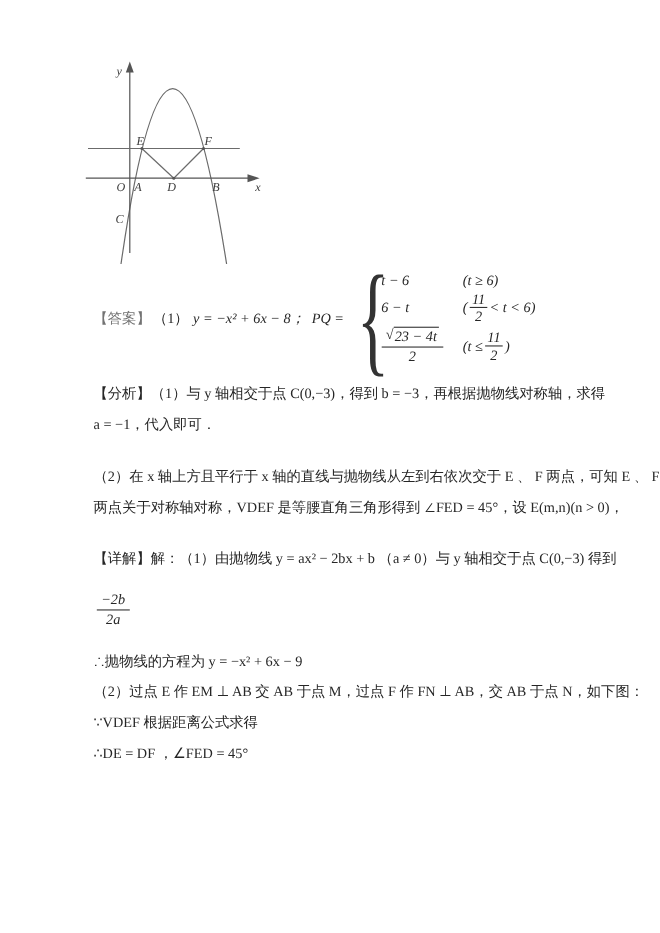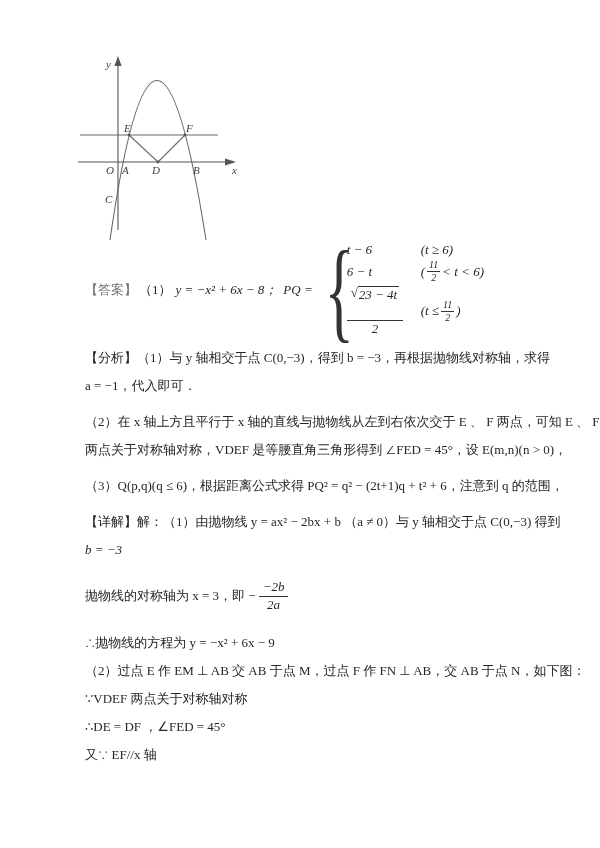--- a/index.html
+++ b/index.html
@@ -30,30 +30,30 @@
   }
   .pw{display:flex;flex-direction:column;justify-content:center;gap:3px;}
   .pw-row{display:flex;align-items:center;line-height:1.1;}
   .pw-expr{min-width:70px;display:inline-flex;align-items:center;}
   .pw-cond{display:inline-flex;align-items:center;white-space:nowrap;}
 
   
   .frac{display:inline-flex;flex-direction:column;align-items:center;vertical-align:middle;line-height:1.15;}
   .frac .num{border-bottom:1px solid #333;padding:0 4px 1px;}
   .frac .den{padding-top:1px;}
-  .mfrac{display:inline-flex;flex-direction:column;align-items:center;font-size:10px;line-height:1.05;vertical-align:middle;margin:0 2px;}
+  .mfrac{display:inline-flex;flex-direction:column;align-items:center;font-size:13px;line-height:1.05;vertical-align:middle;margin:0 2px;}
   .mfrac .n{border-bottom:1px solid #333;padding:0 2px;}
   .mfrac .d{padding-top:1px;}
 
   
   .sqrt{display:inline-flex;align-items:flex-start;}
   .sqrt .sym{line-height:1.15;}
-  .sqrt .rad{border-top:1.2px solid #333;padding:1px 2px 16px 1px;line-height:1.15;}
+  .sqrt .rad{border-top:1.2px solid #333;padding:1px 2px 0 1px;line-height:1.15;}
 
-  .gap-top-8{margin-top:8px;}
+  .gap-top-8{margin-top:19px;}
   .gap-top-4{margin-top:4px;}
   .frac-line{display:flex;align-items:center;line-height:40px;}
   .frac-line .frac{margin:16px 3px;}
 </style>
 </head>
 <body>
 
 <div class="page">
 
   <div class="figure">
@@ -136,33 +136,29 @@
       </div>
     </div>
 
 
     <div class="line">【分析】（1）与 y 轴相交于点 C(0,−3)，得到 b = −3，再根据抛物线对称轴，求得</div>
     <div class="line">a = −1，代入即可．</div>
 
     <div class="line gap-top-8">（2）在 x 轴上方且平行于 x 轴的直线与抛物线从左到右依次交于 E 、 F 两点，可知 E 、 F</div>
     <div class="line">两点关于对称轴对称，VDEF 是等腰直角三角形得到 ∠FED = 45°，设 E(m,n)(n &gt; 0)，</div>
 
-    <div class="line gap-top-8">（3）Q(p,q)(q ≤ 6)，根据距离公式求得 PQ² = q² − (2t+1)q + t² + 6，注意到 q 的范围，</div>
 
     <div class="line gap-top-8">【详解】解：（1）由抛物线 y = ax² − 2bx + b （a ≠ 0）与 y 轴相交于点 C(0,−3) 得到</div>
-    <div class="line math">b = −3</div>
 
     <div class="line frac-line">
-      <span>抛物线的对称轴为 x = 3，即 −</span>
       <span class="frac math">
         <span class="num">−2b</span>
         <span class="den">2a</span>
       </span>
     </div>
 
     <div class="line">∴抛物线的方程为 y = −x² + 6x − 9</div>
     <div class="line">（2）过点 E 作 EM ⊥ AB 交 AB 于点 M，过点 F 作 FN ⊥ AB，交 AB 于点 N，如下图：</div>
-    <div class="line">∵VDEF 两点关于对称轴对称</div>
+    <div class="line">∵VDEF 根据距离公式求得</div>
     <div class="line">∴DE = DF ，∠FED = 45°</div>
-    <div class="line">又∵ EF//x 轴</div>
 
   </div>
 </div>
 
 </body></html>

